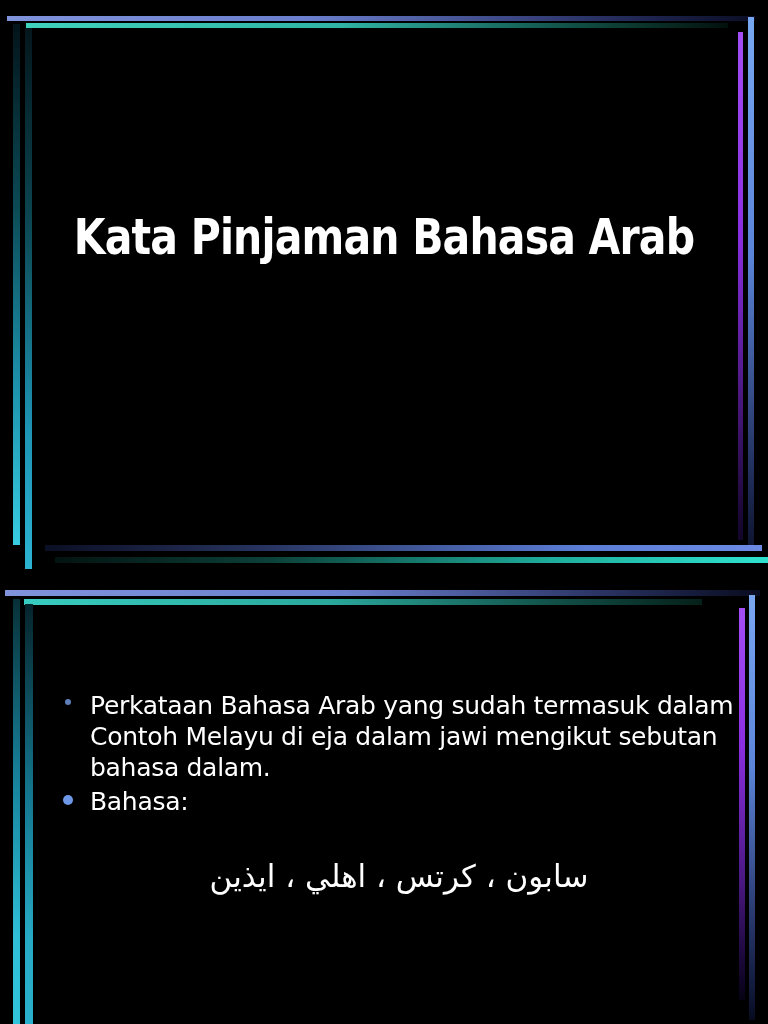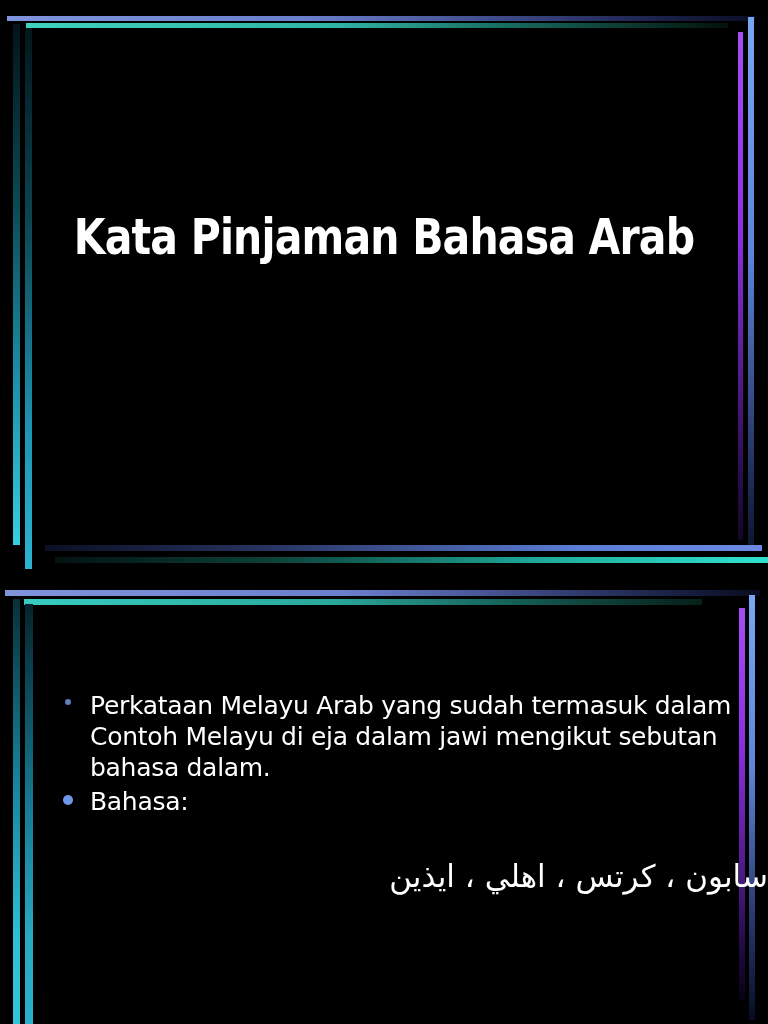--- a/index.html
+++ b/index.html
@@ -65,21 +65,21 @@
     position:absolute;left:90px;
     font-size:25px;line-height:31px;letter-spacing:-0.3px;
     color:#fff;
   }
   .bullet-text div{white-space:nowrap;}
   .bt1{top:110px;}
   .bt2{top:206px;}
   .arabic-line{
     position:absolute;left:0;top:276px;width:768px;
     padding-left:30px;box-sizing:border-box;
-    text-align:right;font-size:31px;line-height:40px;color:#fff;
+    text-align:center;font-size:31px;line-height:40px;color:#fff;
     direction:rtl;
   }
 </style>
 </head>
 <body>
 
 <div class="canvas">
 
   <section class="slide slide1">
     <div class="line s1-h-blue-top"></div>
@@ -97,21 +97,21 @@
   <section class="slide slide2">
     <div class="line s2-h-blue-top"></div>
     <div class="line s2-h-teal-top"></div>
     <div class="line s2-v-cyan-outer"></div>
     <div class="line s2-v-cyan-inner"></div>
     <div class="line s2-v-purple-right"></div>
     <div class="line s2-v-blue-right"></div>
 
     <span class="bullet-dot dot-small"></span>
     <div class="bullet-text bt1">
-      <div>Perkataan Melayu Arab yang sudah termasuk dalam</div>
+      <div>Perkataan Bahasa Arab yang sudah termasuk dalam</div>
       <div>Contoh Melayu di eja dalam jawi mengikut sebutan</div>
       <div>bahasa dalam.</div>
     </div>
 
     <span class="bullet-dot dot-large"></span>
     <div class="bullet-text bt2">
       <div>Bahasa:</div>
     </div>
 
     <div class="arabic-line" dir="rtl">سابون ،  كرتس ، اهلي ، ايذين</div>

